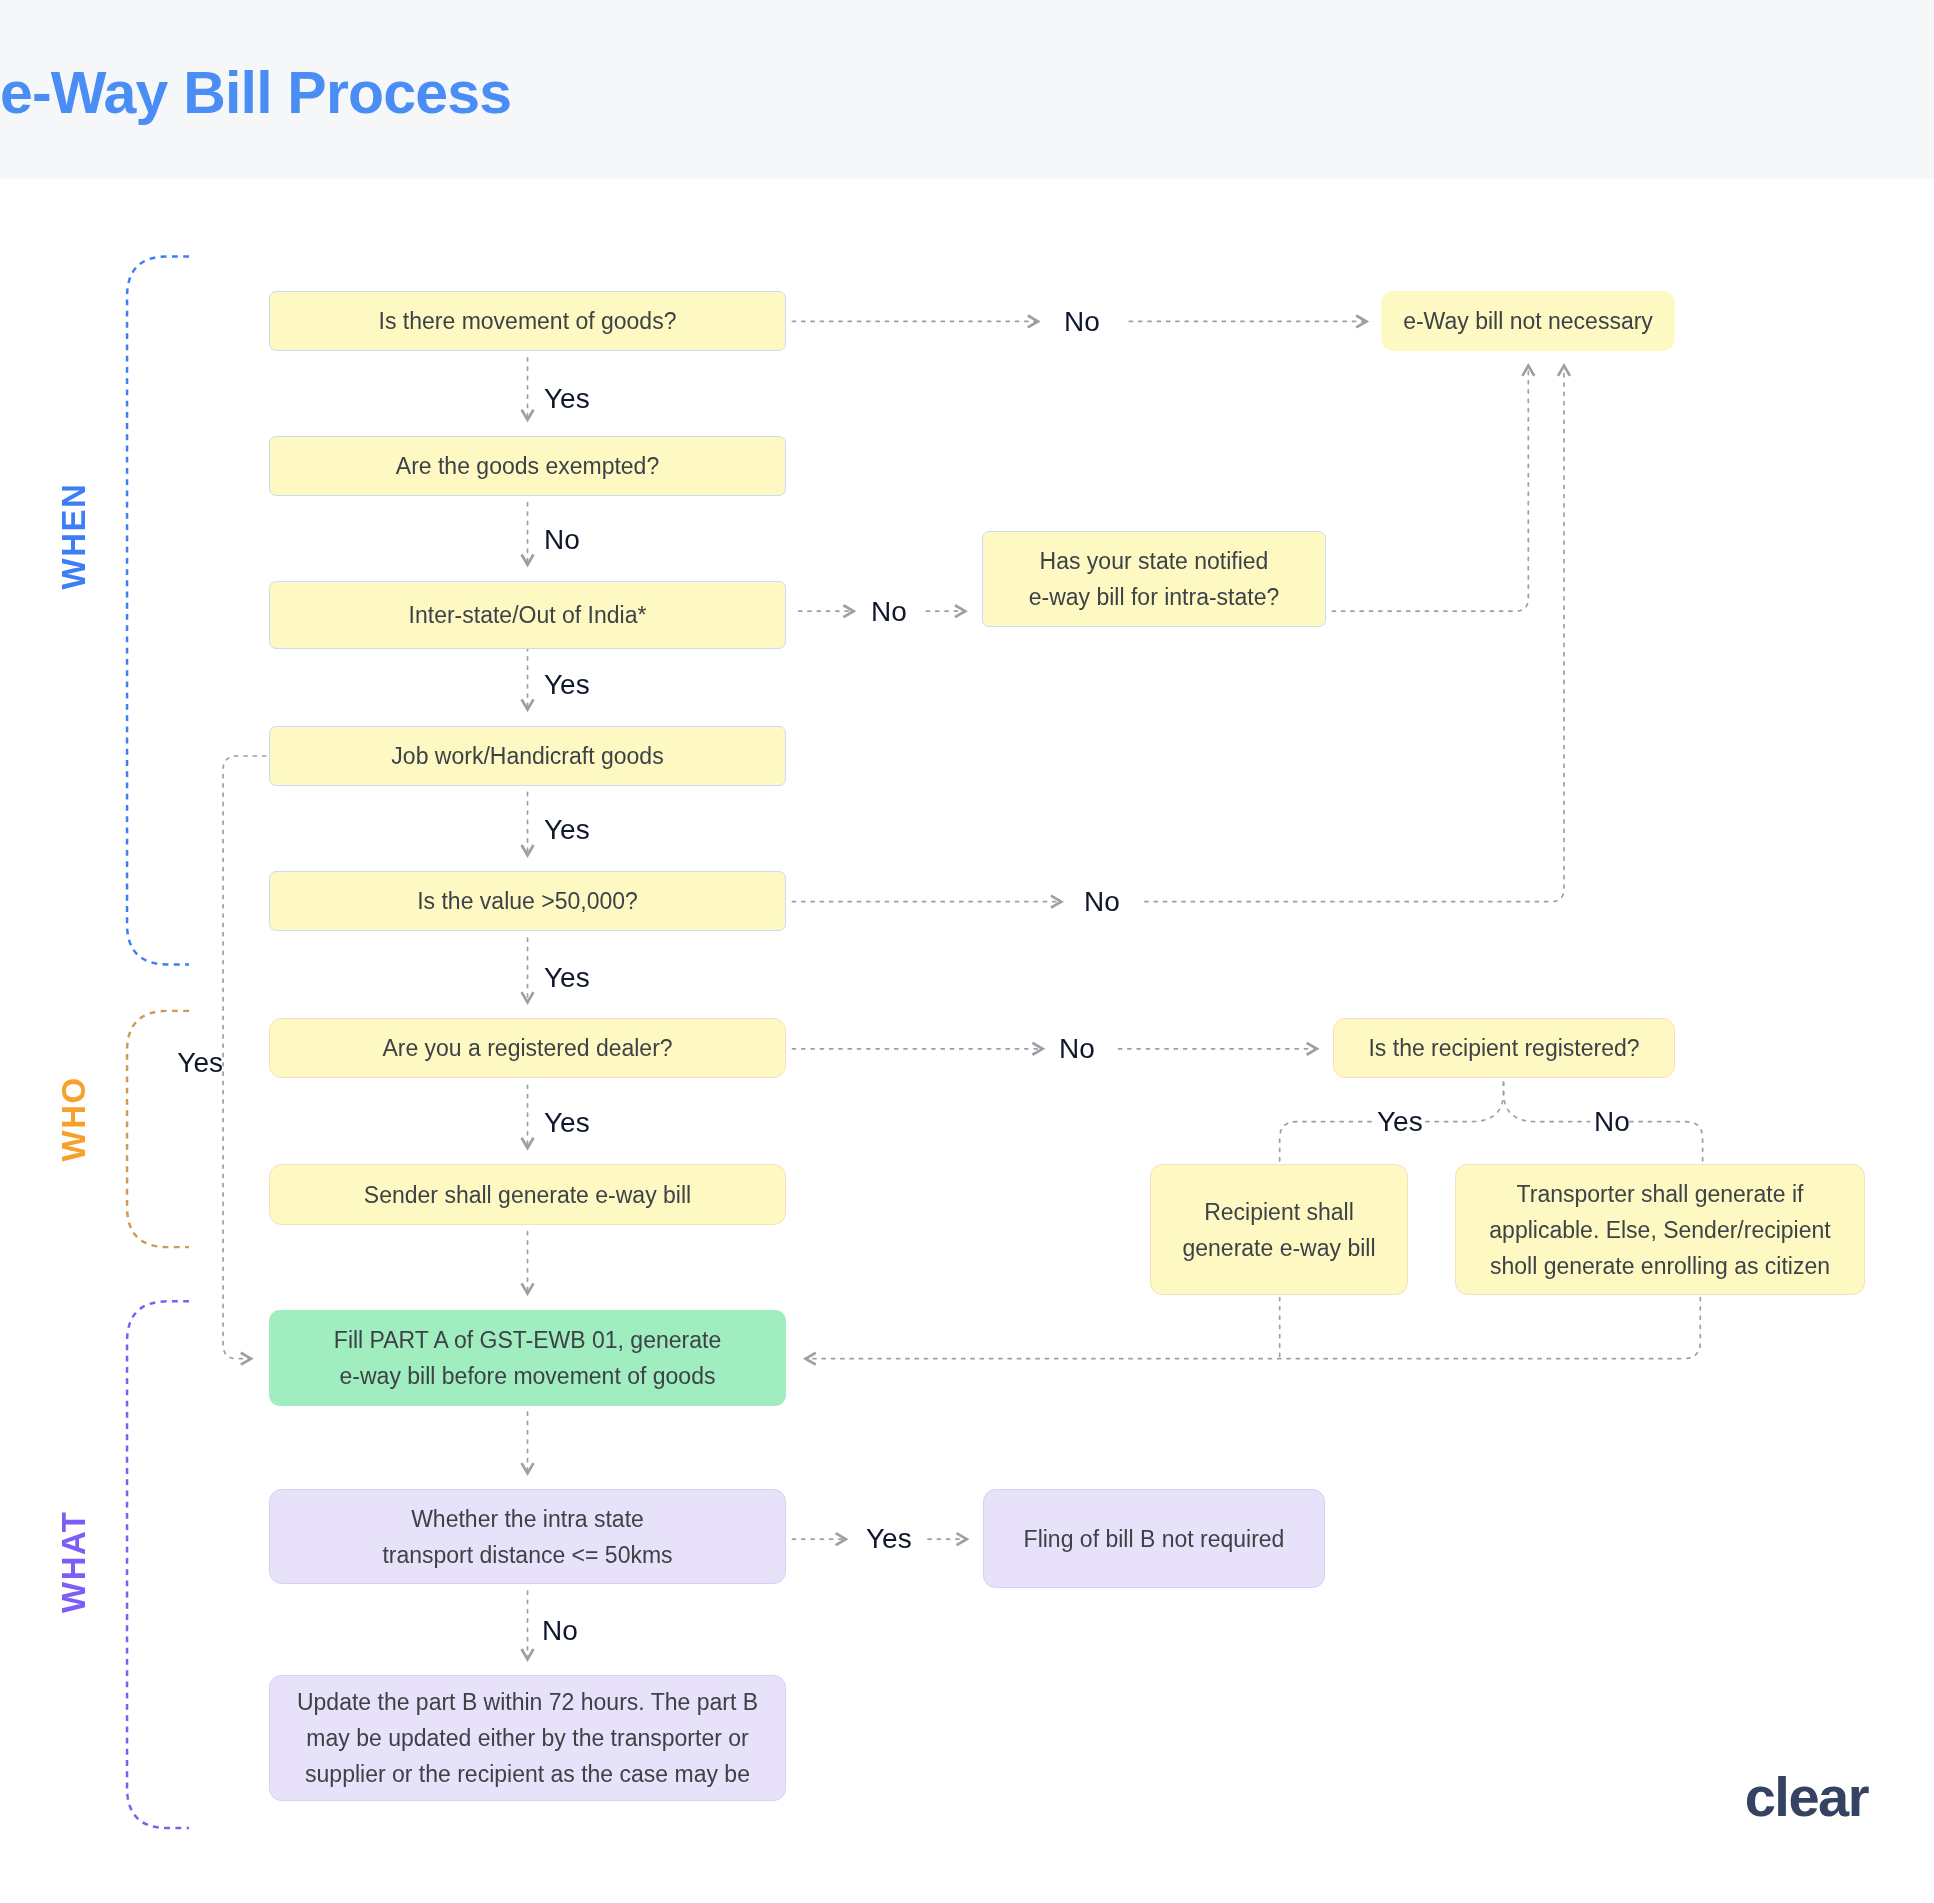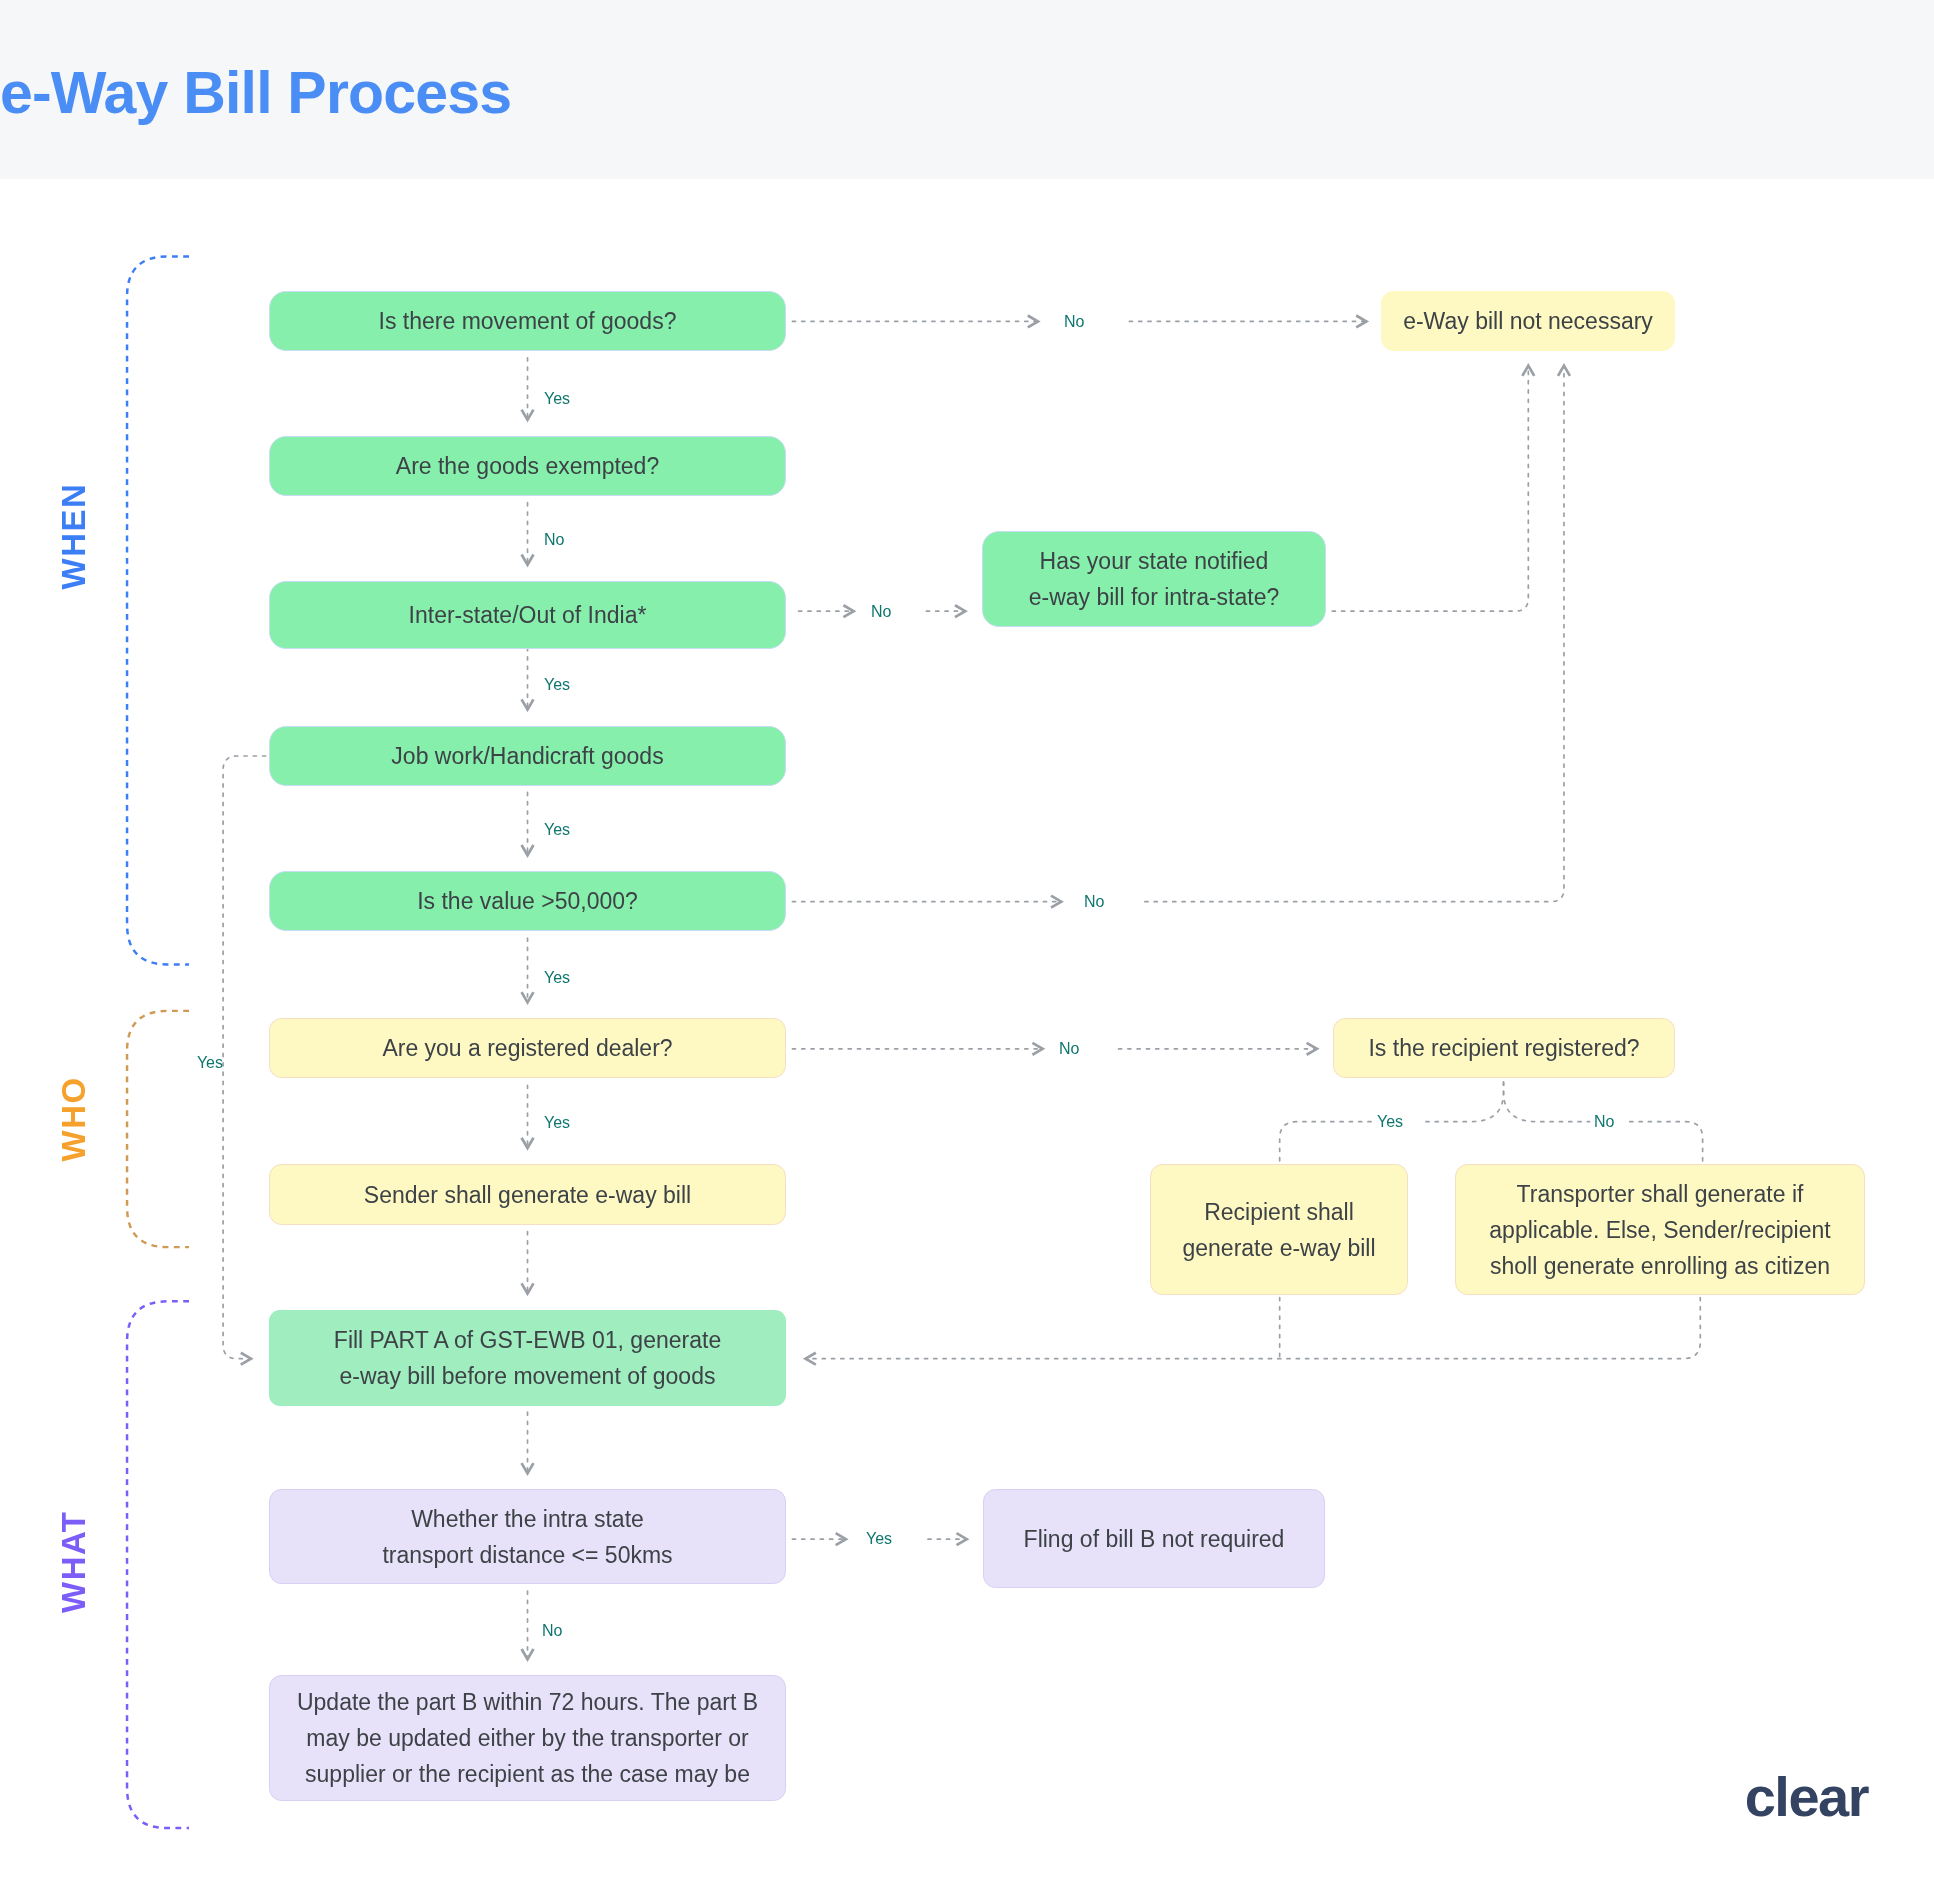--- a/index.html
+++ b/index.html
@@ -1,25 +1,25 @@
 <!DOCTYPE html>
 <html style="font-size:12.4px"><head>
 <meta charset="utf-8">
 <style>
   html,body{margin:0;padding:0}
   body{width:1935px;height:1904px;position:relative;background:#ffffff;font-family:"Liberation Sans",sans-serif;overflow:hidden}
   .header{position:absolute;left:0;top:0;width:1935px;height:179px;background:#f6f7f8}
   .title{position:absolute;left:0;top:59px;width:1935px;text-align:left;font-size:59px;font-weight:bold;color:#4a8df5;letter-spacing:-0.8px}
   .node{position:absolute;display:flex;align-items:center;justify-content:center;text-align:center;font-size:23px;color:#3d4247;white-space:pre-line;line-height:36px;box-sizing:border-box}
-  .blue{background:#86efac;border:1.5px solid #c8ddf3;border-radius:17px}
+  .blue{background:#fef9c3;border:1.5px solid #c8ddf3;border-radius:7px}
   .pink{background:#fef9c3;border-radius:12.4px}
   .peach{background:#fef9c3;border:1.5px solid #f5dfc1;border-radius:12.4px}
   .green{background:#a0edc0;border-radius:11px;font-weight:normal}
   .purple{background:#e7e2f9;border:1.5px solid #d8d0f2;border-radius:12.4px}
-  .elabel{position:absolute;font-size:16px;color:#0f766e;display:flex;align-items:center}
+  .elabel{position:absolute;font-size:28px;color:#0f172a;display:flex;align-items:center}
   .vlabel{position:absolute;font-size:33px;font-weight:bold;letter-spacing:1.5px;transform:rotate(-90deg);transform-origin:center;text-align:center}
   .brand{position:absolute;left:1657px;top:1764px;width:211px;text-align:right;font-size:56px;font-weight:bold;color:#344361;letter-spacing:-1.5px}
   svg.wires{position:absolute;left:0;top:0}
 </style>
 </head>
 <body>
 
 <div class="header"></div>
 <div class="title">e-Way Bill Process</div>
 

